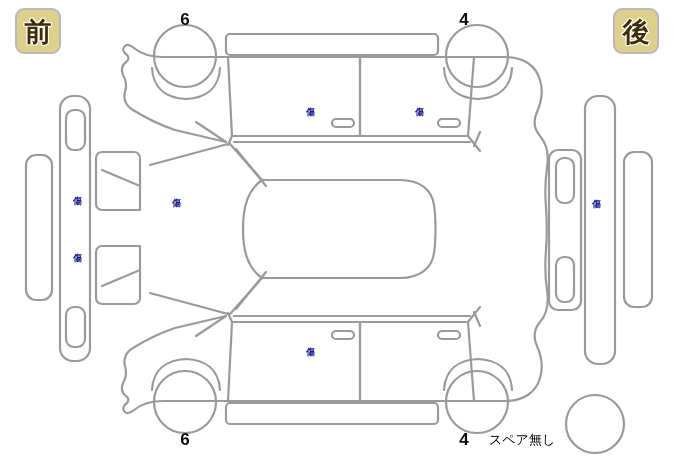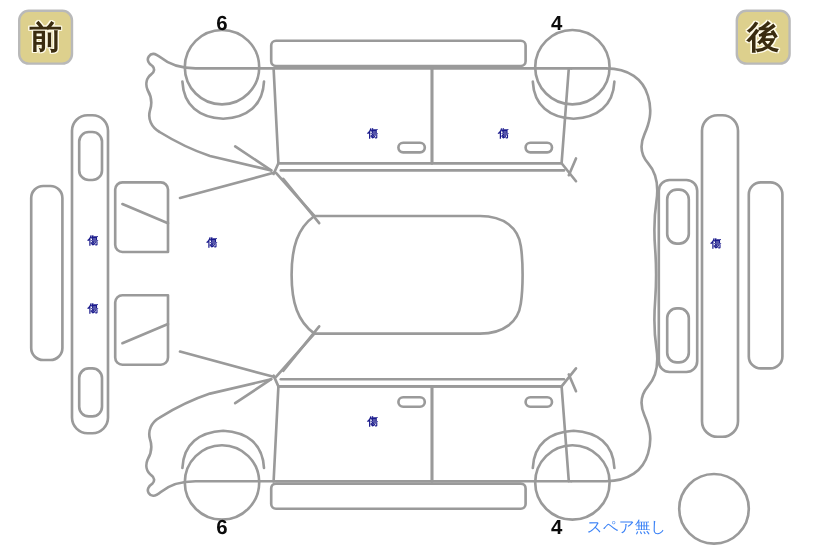--- a/index.html
+++ b/index.html
@@ -66,21 +66,21 @@
   #tire-fr-depth { left: 452px; top: 11px; }
   #tire-rl-depth { left: 173px; top: 431px; }
   #tire-rr-depth { left: 452px; top: 431px; }
 
   
   #spare-label {
     position: absolute;
     left: 489px;
     top: 433px;
     font-size: 13px;
-    color: #3b82f6;
+    color: #000000;
     font-family: "DejaVu Sans", sans-serif;
     white-space: nowrap;
     line-height: 1;
   }
 
   
   .damage-mark {
     position: absolute;
     font-size: 9px;
     font-weight: bold;

